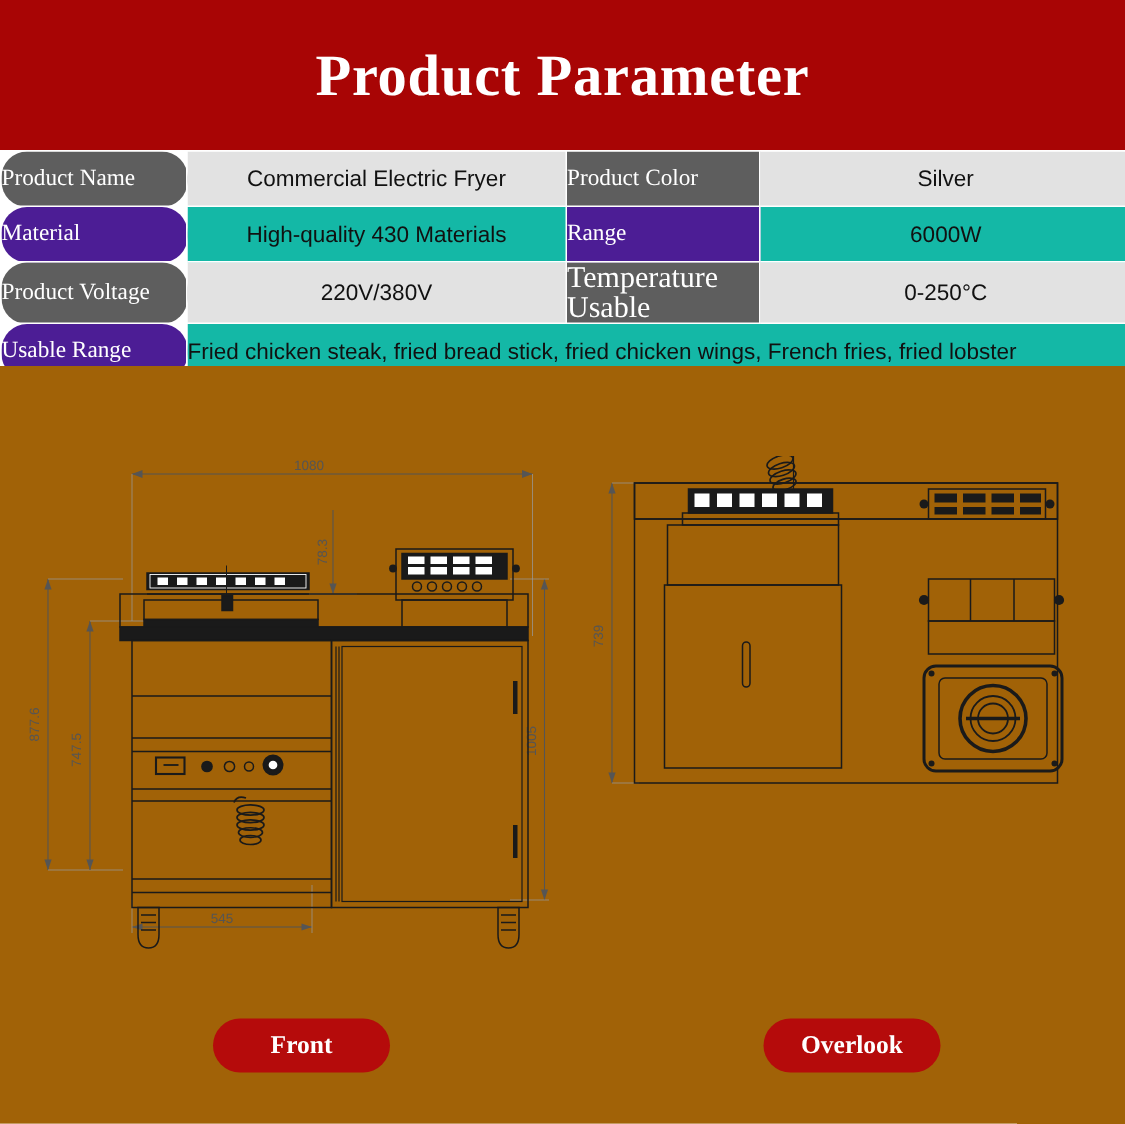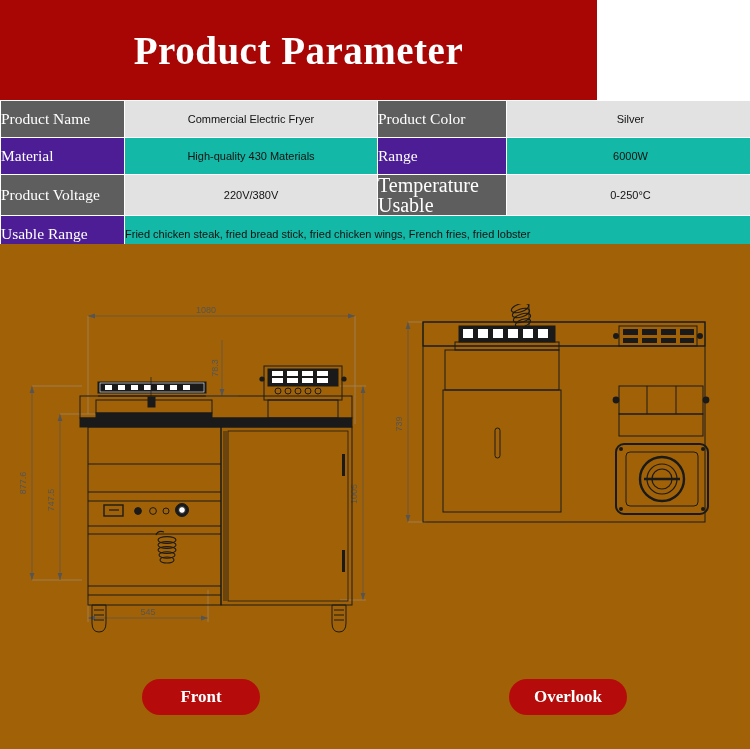--- a/index.html
+++ b/index.html
@@ -5,21 +5,21 @@
   html,body{margin:0;padding:0;}
   body{
     width:750px;height:749px;
     background:#ffffff;
     font-family:"Liberation Sans", sans-serif;
     overflow:hidden;
     position:relative;
   }
   
   #header-banner{
-    position:absolute;left:0;top:0;width:597px;height:100px;
+    position:absolute;left:0;top:0;width:750px;height:100px;
     background:#a80505;
     display:flex;align-items:center;justify-content:center;
   }
   #header-title{
     font-family:"Liberation Serif", serif;
     font-weight:bold;
     font-size:39px;
     color:#ffffff;
     letter-spacing:.5px;
     line-height:1;
@@ -39,28 +39,28 @@
     font-size:15.5px;
     padding:4px 0 4px 6px;
     line-height:1.05;
     height:36px;
   }
   .lbl-dark{background:#5e5e5e;}
   .lbl-light{background:#4c1d95;}
   .val{
     font-family:"Liberation Sans", sans-serif;
     color:#111111;
-    font-size:11px;
+    font-size:15px;
     text-align:center;
     height:36px;
   }
   .val-shade{background:#e2e2e2;}
   .val-plain{background:#14b8a6;}
   .val-left{text-align:left;padding-left:6px;}
-  .col-l1{width:123px;}
+  .col-l1{width:123px;border-radius:17px;}
   .col-l2{width:252px;}
   .col-r1{width:128px;}
   .col-r2{width:247px;}
   .two-line{line-height:1.0;font-size:20px;}
   
   #drawing-stage{
     position:absolute;left:0;top:244px;width:750px;height:505px;
     background:#a16207;
   }
   #front-view-wrap{position:absolute;left:10px;top:60px;width:380px;height:340px;}

